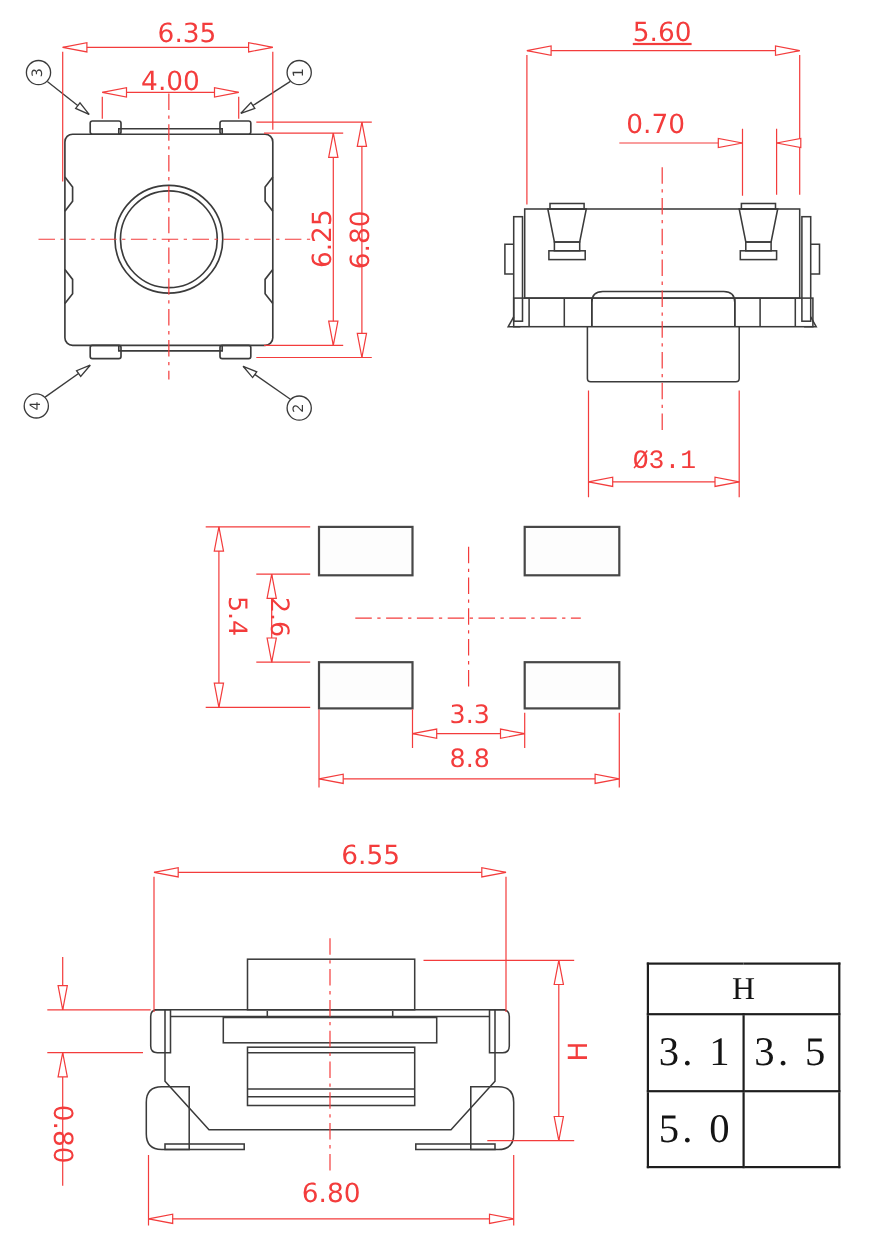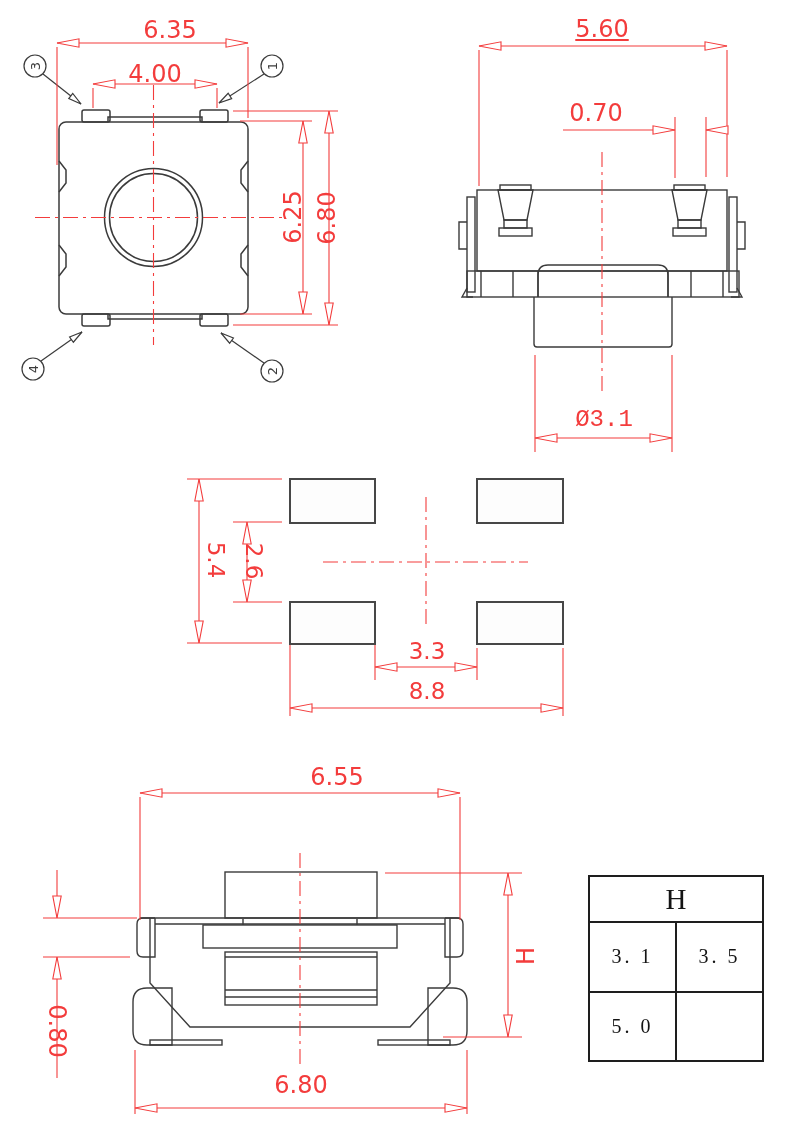--- a/index.html
+++ b/index.html
@@ -22,21 +22,21 @@
     transform:translate(-50%,-50%) rotate(-90deg); white-space:nowrap;
   }
   table.htable {
     position:absolute; left:588px; top:875px; width:176px; height:187px;
     border-collapse:collapse; table-layout:fixed;
     font-family:"Liberation Serif","DejaVu Serif",serif; color:#141414;
     background:#ffffff;
   }
   table.htable td {
     border:2px solid #1e1e1e; text-align:center; vertical-align:middle;
-    padding:0; font-size:20px; letter-spacing:3px;
+    padding:0; font-size:37px; letter-spacing:3px;
   }
   table.htable td.hd { font-size:29px; letter-spacing:0; height:44px; }
 </style>
 </head>
 <body>
 
 <div class="canvas">
 
   <svg width="790" height="1138" viewBox="0 0 790 1138">
     <defs>

